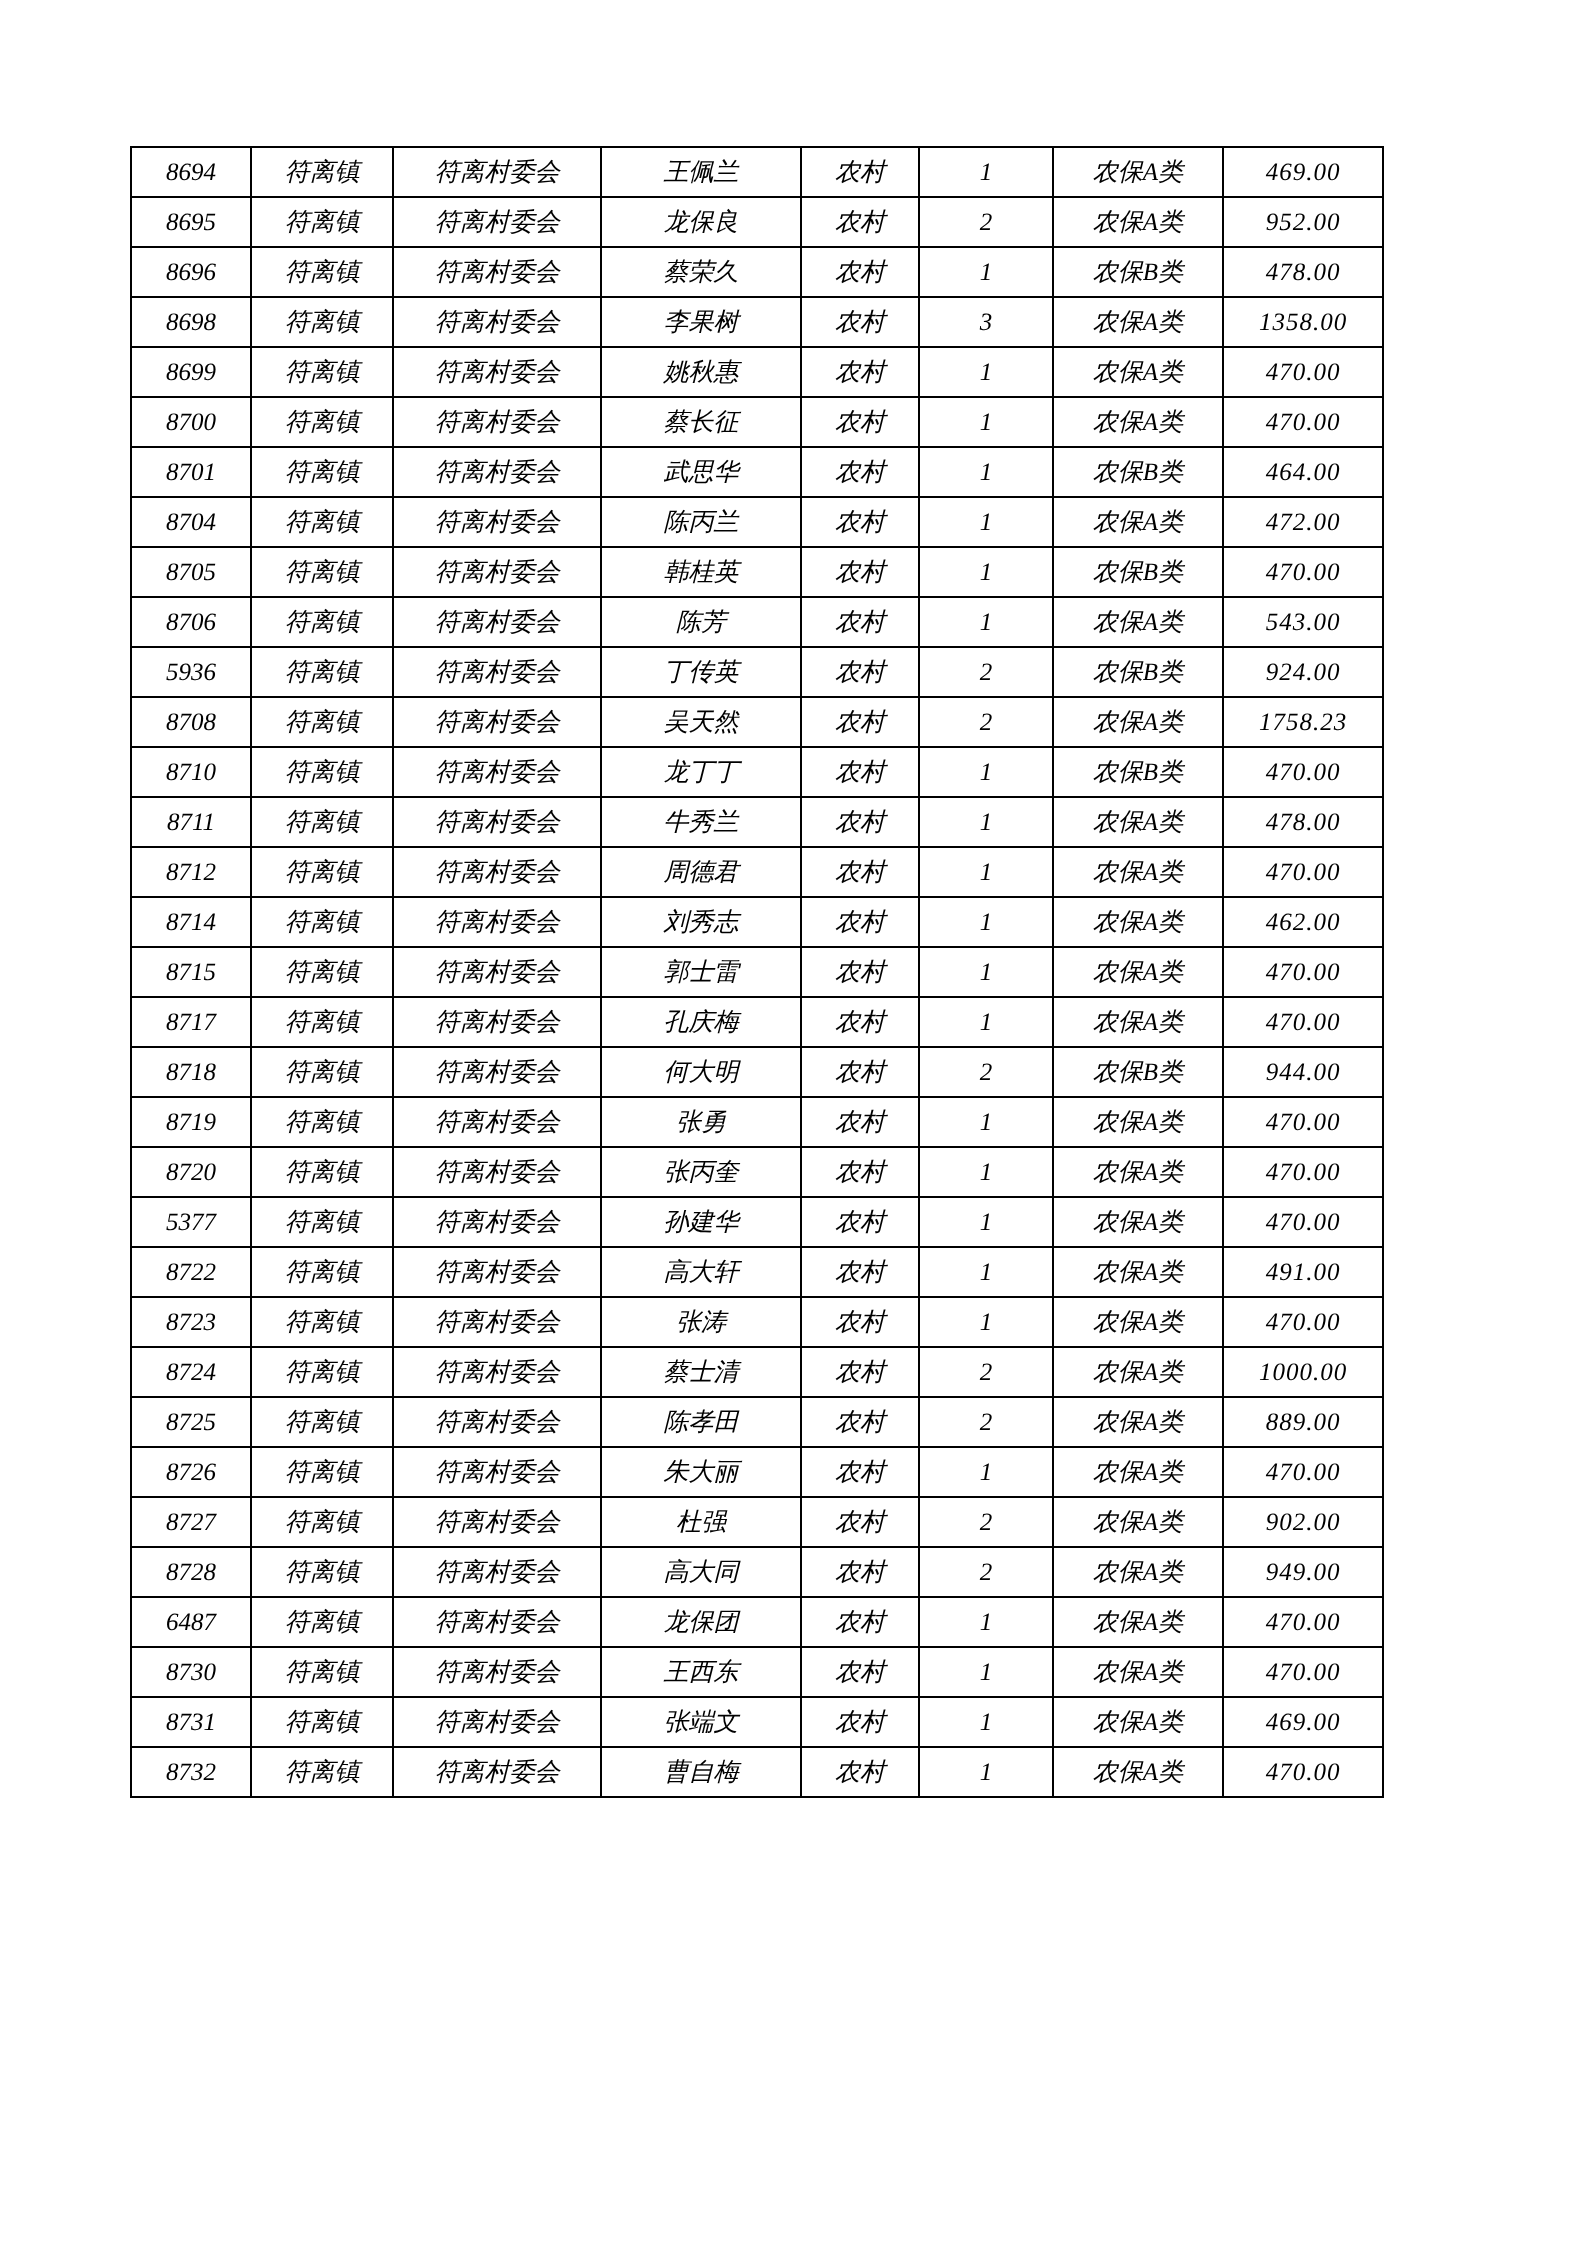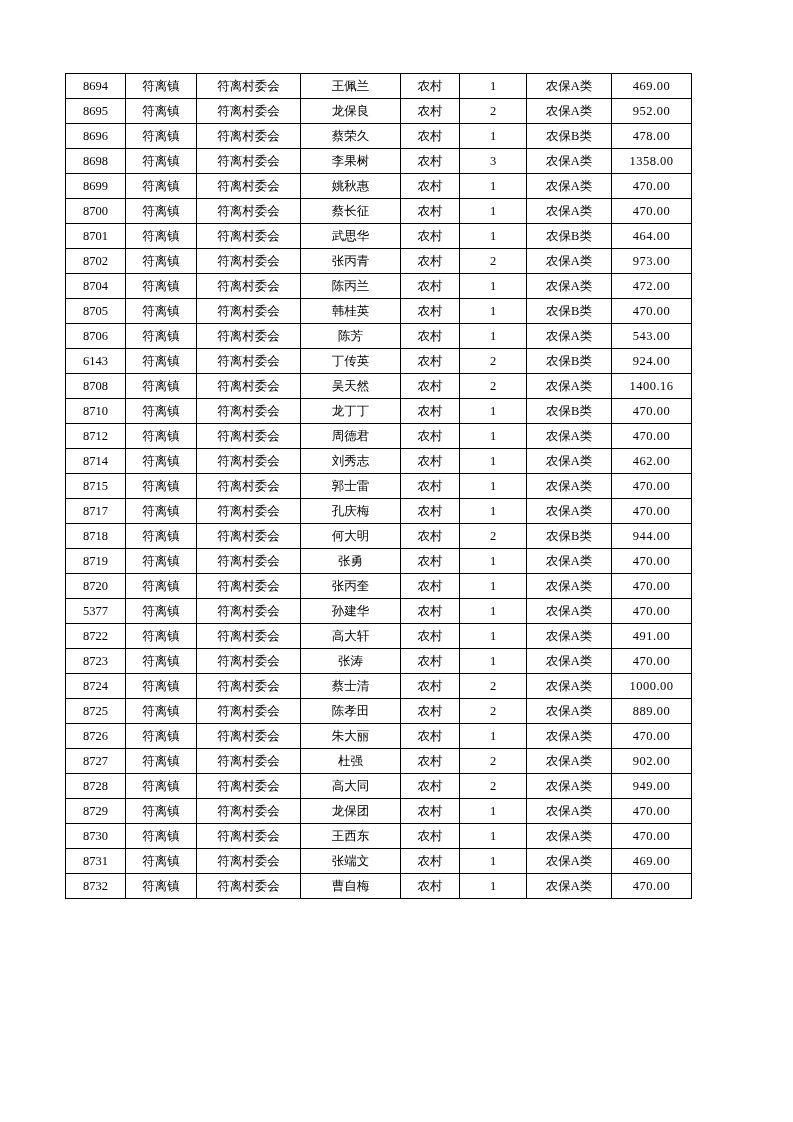--- a/index.html
+++ b/index.html
@@ -22,20 +22,21 @@
     background: #ffffff;
     overflow: hidden;
   }
   table.data-table {
     position: absolute;
     top: 73px;
     left: 65px;
     border-collapse: collapse;
     table-layout: fixed;
     font-size: 12.5px;
+    font-style: italic;
   }
   table.data-table td {
     border: 1px solid #000000;
     height: 24px;
     padding: 0 2px;
     text-align: center;
     vertical-align: middle;
     white-space: nowrap;
     overflow: hidden;
   }
@@ -131,30 +132,20 @@
           <td class="cell-id">8701</td>
           <td class="cell-town">符离镇</td>
           <td class="cell-village">符离村委会</td>
           <td class="cell-name">武思华</td>
           <td class="cell-residence">农村</td>
           <td class="cell-count">1</td>
           <td class="cell-category">农保B类</td>
           <td class="cell-amount">464.00</td>
         </tr>
         <tr>
-          <td class="cell-id">8702</td>
-          <td class="cell-town">符离镇</td>
-          <td class="cell-village">符离村委会</td>
-          <td class="cell-name">张丙青</td>
-          <td class="cell-residence">农村</td>
-          <td class="cell-count">2</td>
-          <td class="cell-category">农保A类</td>
-          <td class="cell-amount">973.00</td>
-        </tr>
-        <tr>
           <td class="cell-id">8704</td>
           <td class="cell-town">符离镇</td>
           <td class="cell-village">符离村委会</td>
           <td class="cell-name">陈丙兰</td>
           <td class="cell-residence">农村</td>
           <td class="cell-count">1</td>
           <td class="cell-category">农保A类</td>
           <td class="cell-amount">472.00</td>
         </tr>
         <tr>
@@ -171,50 +162,60 @@
           <td class="cell-id">8706</td>
           <td class="cell-town">符离镇</td>
           <td class="cell-village">符离村委会</td>
           <td class="cell-name">陈芳</td>
           <td class="cell-residence">农村</td>
           <td class="cell-count">1</td>
           <td class="cell-category">农保A类</td>
           <td class="cell-amount">543.00</td>
         </tr>
         <tr>
-          <td class="cell-id">6143</td>
+          <td class="cell-id">5936</td>
           <td class="cell-town">符离镇</td>
           <td class="cell-village">符离村委会</td>
           <td class="cell-name">丁传英</td>
           <td class="cell-residence">农村</td>
           <td class="cell-count">2</td>
           <td class="cell-category">农保B类</td>
           <td class="cell-amount">924.00</td>
         </tr>
         <tr>
           <td class="cell-id">8708</td>
           <td class="cell-town">符离镇</td>
           <td class="cell-village">符离村委会</td>
           <td class="cell-name">吴天然</td>
           <td class="cell-residence">农村</td>
           <td class="cell-count">2</td>
           <td class="cell-category">农保A类</td>
-          <td class="cell-amount">1400.16</td>
+          <td class="cell-amount">1758.23</td>
         </tr>
         <tr>
           <td class="cell-id">8710</td>
           <td class="cell-town">符离镇</td>
           <td class="cell-village">符离村委会</td>
           <td class="cell-name">龙丁丁</td>
           <td class="cell-residence">农村</td>
           <td class="cell-count">1</td>
           <td class="cell-category">农保B类</td>
           <td class="cell-amount">470.00</td>
         </tr>
         <tr>
+          <td class="cell-id">8711</td>
+          <td class="cell-town">符离镇</td>
+          <td class="cell-village">符离村委会</td>
+          <td class="cell-name">牛秀兰</td>
+          <td class="cell-residence">农村</td>
+          <td class="cell-count">1</td>
+          <td class="cell-category">农保A类</td>
+          <td class="cell-amount">478.00</td>
+        </tr>
+        <tr>
           <td class="cell-id">8712</td>
           <td class="cell-town">符离镇</td>
           <td class="cell-village">符离村委会</td>
           <td class="cell-name">周德君</td>
           <td class="cell-residence">农村</td>
           <td class="cell-count">1</td>
           <td class="cell-category">农保A类</td>
           <td class="cell-amount">470.00</td>
         </tr>
         <tr>
@@ -351,21 +352,21 @@
           <td class="cell-id">8728</td>
           <td class="cell-town">符离镇</td>
           <td class="cell-village">符离村委会</td>
           <td class="cell-name">高大同</td>
           <td class="cell-residence">农村</td>
           <td class="cell-count">2</td>
           <td class="cell-category">农保A类</td>
           <td class="cell-amount">949.00</td>
         </tr>
         <tr>
-          <td class="cell-id">8729</td>
+          <td class="cell-id">6487</td>
           <td class="cell-town">符离镇</td>
           <td class="cell-village">符离村委会</td>
           <td class="cell-name">龙保团</td>
           <td class="cell-residence">农村</td>
           <td class="cell-count">1</td>
           <td class="cell-category">农保A类</td>
           <td class="cell-amount">470.00</td>
         </tr>
         <tr>
           <td class="cell-id">8730</td>

